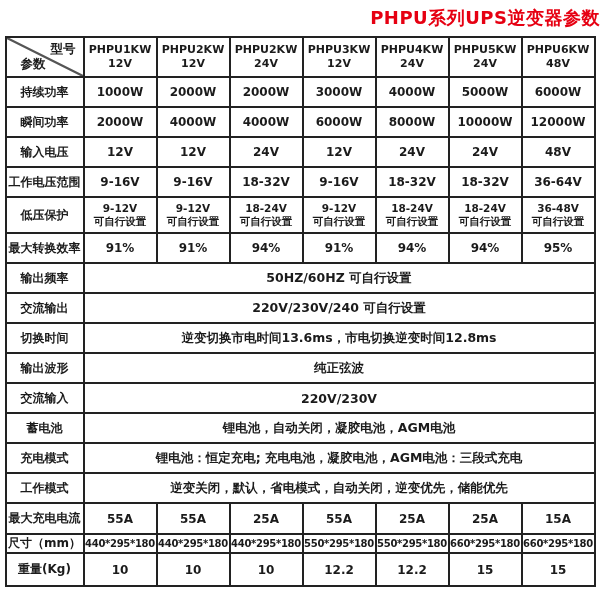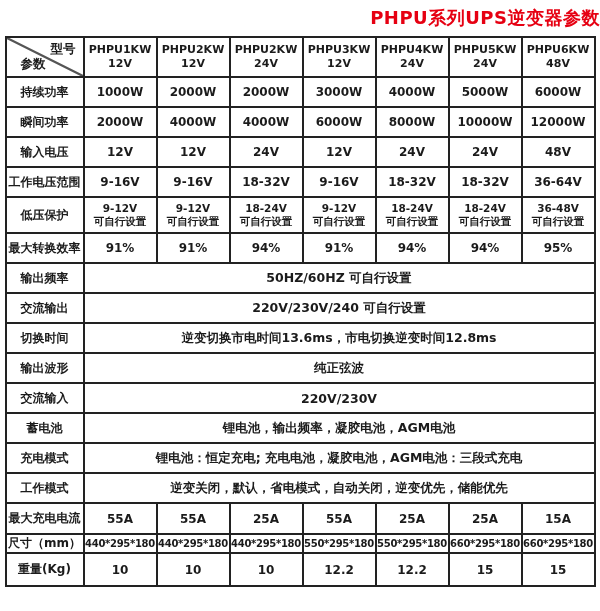--- a/index.html
+++ b/index.html
@@ -225,21 +225,21 @@
         <tr>
           <th class="row-label">输出波形</th>
           <td colspan="7" class="span-cell">纯正弦波</td>
         </tr>
         <tr>
           <th class="row-label">交流输入</th>
           <td colspan="7" class="span-cell">220V/230V</td>
         </tr>
         <tr>
           <th class="row-label">蓄电池</th>
-          <td colspan="7" class="span-cell">锂电池，输出频率，凝胶电池，AGM电池</td>
+          <td colspan="7" class="span-cell">锂电池，自动关闭，凝胶电池，AGM电池</td>
         </tr>
         <tr>
           <th class="row-label">充电模式</th>
           <td colspan="7" class="span-cell">锂电池：恒定充电;  充电电池，凝胶电池，AGM电池：三段式充电</td>
         </tr>
         <tr>
           <th class="row-label">工作模式</th>
           <td colspan="7" class="span-cell">逆变关闭，默认，省电模式，自动关闭，逆变优先，储能优先</td>
         </tr>
         <tr>

